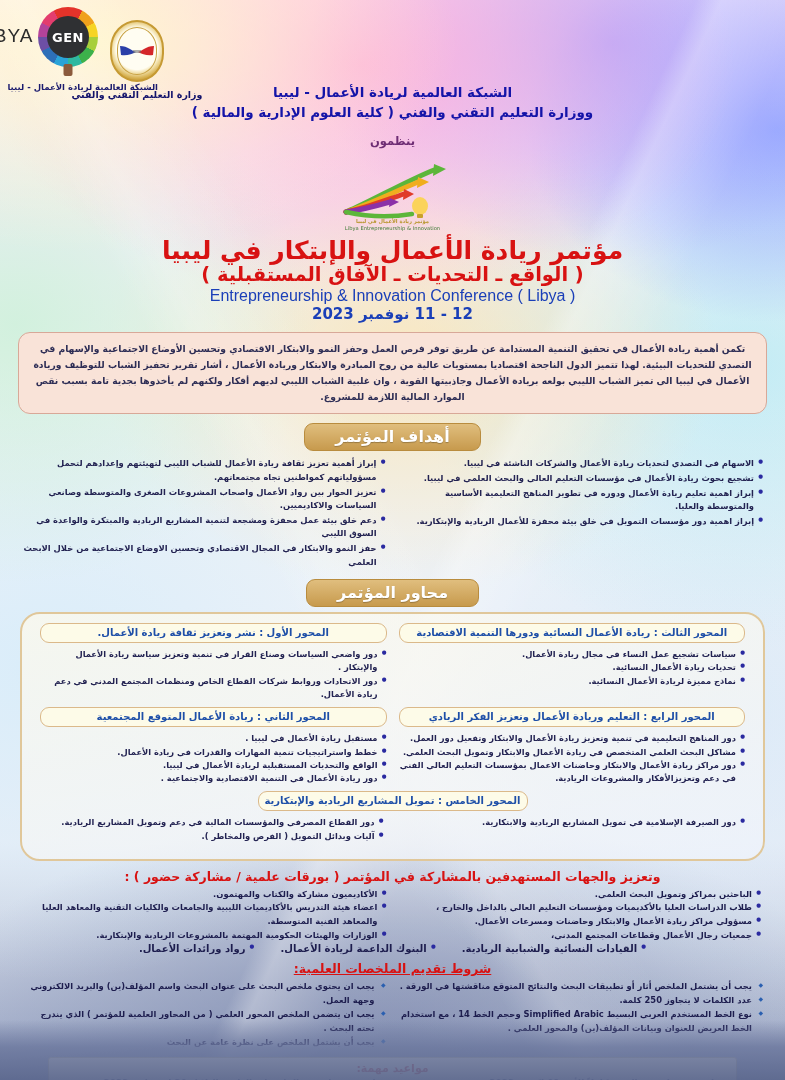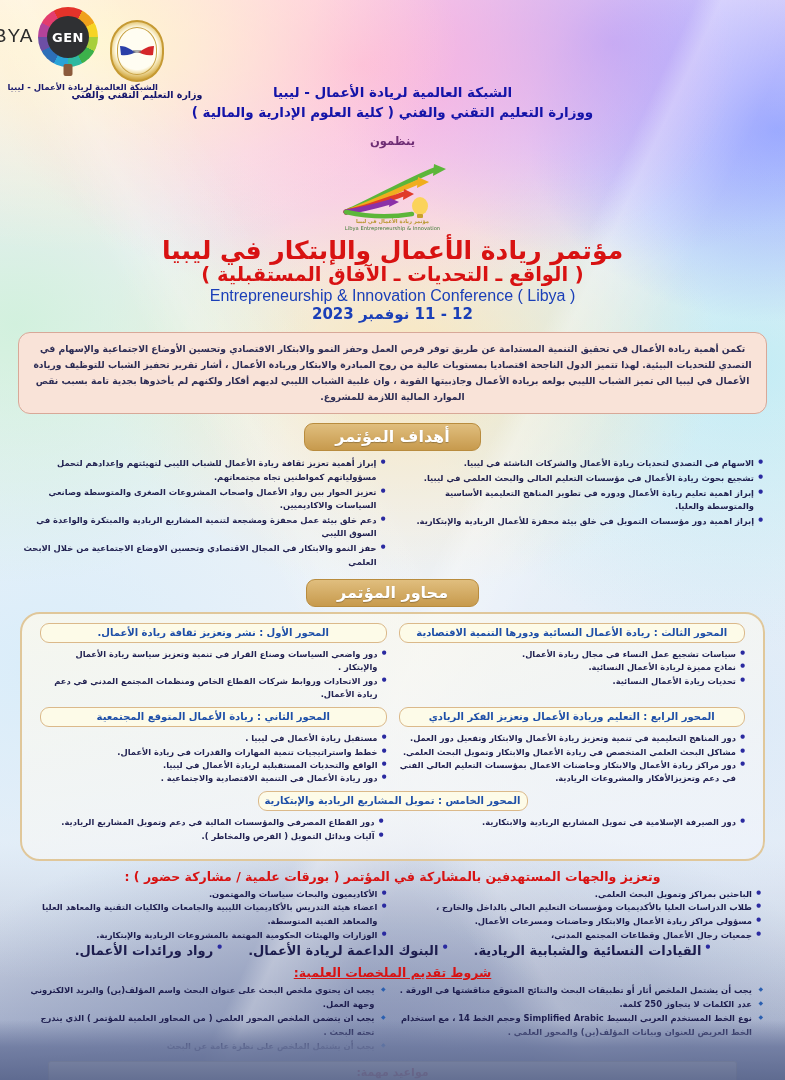--- a/index.html
+++ b/index.html
@@ -117,21 +117,21 @@
 
   
   .red-head{ text-align:center; font-size:12.5px; font-weight:bold; color:#d81212; margin-top:8px; }
   .red-head .u{ text-decoration:underline; }
 
   .aud-cols{ display:flex; gap:12px; padding:4px 24px 0; }
   .aud-cols ul{ flex:1; list-style:none; }
   .aud-cols li{ position:relative; font-size:8.4px; font-weight:bold; color:#1d1d4e; line-height:1.62; padding-right:9px; text-align:right; }
   .aud-cols li::before{ content:"●"; position:absolute; right:0; top:0; font-size:5.5px; color:#2a2aa0; }
   .aud-bottom{ display:flex; justify-content:center; gap:26px; padding:1px 24px 0; }
-  .aud-bottom span{ position:relative; font-size:13px; font-weight:bold; color:#1d1d4e; padding-right:9px; }
+  .aud-bottom span{ position:relative; font-size:10px; font-weight:bold; color:#1d1d4e; padding-right:9px; }
   .aud-bottom span::before{ content:"●"; position:absolute; right:0; top:0; font-size:5.5px; color:#2a2aa0; }
 
   .cond-cols{ display:flex; gap:14px; padding:4px 22px 0; }
   .cond-cols ul{ flex:1; list-style:none; }
   .cond-cols li{ position:relative; font-size:8.4px; font-weight:bold; color:#1d1d4e; line-height:1.66; padding-right:11px; text-align:right; }
   .cond-cols li::before{ content:"◆"; position:absolute; right:0; top:0; font-size:6px; color:#2a5fb0; }
 
   
   .dates{
     margin:7px 48px 0; background:#fdf8e3; border:1.5px solid #c9c09a; border-radius:3px;
@@ -233,22 +233,22 @@
     <span class="section-title">محاور المؤتمر</span>
   </div>
 
   <div class="axes-panel">
     <div class="axes-grid">
 
       <div class="axis-cell">
         <span class="axis-head">المحور الثالث : ريادة الأعمال النسائية ودورها التنمية الاقتصادية</span>
         <ul>
           <li>سياسات تشجيع عمل النساء في مجال ريادة الأعمال.</li>
+          <li>تحديات ريادة الأعمال النسائية.</li>
           <li>نماذج مميزة لريادة الأعمال النسائية.</li>
-          <li>تحديات ريادة الأعمال النسائية.</li>
         </ul>
       </div>
 
       <div class="axis-cell">
         <span class="axis-head">المحور الأول : نشر وتعزيز ثقافة ريادة الأعمال.</span>
         <ul>
           <li>دور واضعي السياسات وصناع القرار في تنمية وتعزيز سياسة ريادة الأعمال والإبتكار .</li>
           <li>دور الاتحادات وروابط شركات القطاع الخاص ومنظمات المجتمع المدني في دعم ريادة الأعمال.</li>
         </ul>
       </div>
@@ -290,21 +290,21 @@
 
   <div class="red-head">وتعزيز والجهات المستهدفين بالمشاركة في المؤتمر ( بورقات علمية / مشاركة حضور ) :</div>
   <div class="aud-cols">
     <ul>
       <li>الباحثين بمراكز وتمويل البحث العلمي.</li>
       <li>طلاب الدراسات العليا بالأكديميات ومؤسسات التعليم العالي بالداخل والخارج ،</li>
       <li>مسؤولي مراكز ريادة الأعمال والابتكار وحاضنات ومسرعات الأعمال.</li>
       <li>جمعيات رجال الأعمال وقطاعات المجتمع المدني،</li>
     </ul>
     <ul>
-      <li>الأكاديميون والبحاث سياسات والمهتمون.</li>
+      <li>الأكاديميون مشاركة والكتاب والمهتمون.</li>
       <li>اعضاء هيئة التدريس بالأكاديميات الليبية والجامعات والكليات التقنية والمعاهد العليا والمعاهد الفنية المتوسطة.</li>
       <li>الوزارات والهيئات الحكومية المهتمة بالمشروعات الريادية والإبتكارية.</li>
     </ul>
   </div>
   <div class="aud-bottom">
     <span>القيادات النسائية والشبابية الريادية.</span>
     <span>البنوك الداعمة لريادة الأعمال.</span>
     <span>رواد ورائدات الأعمال.</span>
   </div>
 

